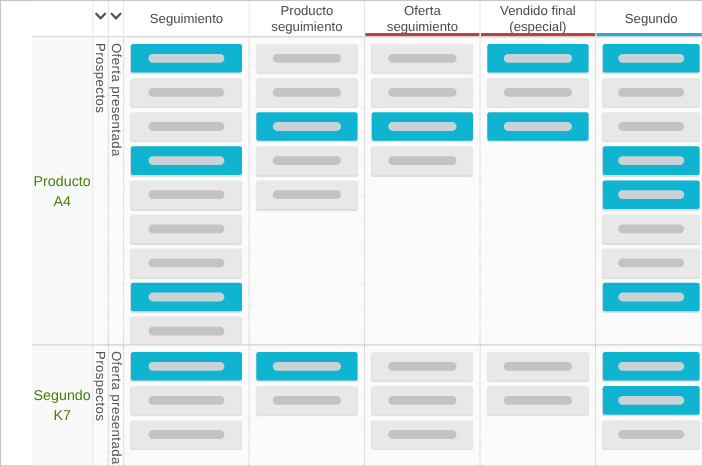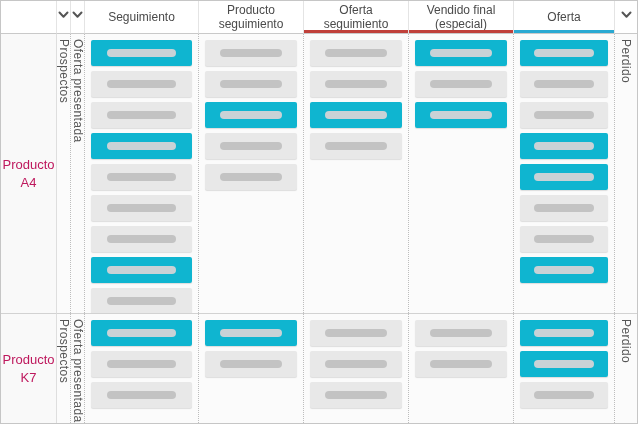--- a/index.html
+++ b/index.html
@@ -4,20 +4,21 @@
 <style>
   html,body { margin:0; padding:0; background:#fff; }
   .board {
     width:638px; height:424px; box-sizing:border-box;
     border:1px solid #c6c6c6;
     display:grid;
     grid-template-columns:56px 14px 14px 114px 105px 105px 105px 101px 22px;
     grid-template-rows:33px 279px 110px;
     background:#fff;
     font-family:"Liberation Sans", sans-serif;
+    padding-left:28px;
     -webkit-font-smoothing:antialiased;
   }
   .cell { box-sizing:border-box; min-width:0; min-height:0; overflow:hidden; }
 
   
   .hdr { background:#fff; border-bottom:1px solid #c9c9c9; border-right:1px solid #e4e4e4; }
   .hdr.last { border-right:none; }
   .stage {
     position:relative; display:flex; align-items:center; justify-content:center;
     text-align:center; color:#4a4a4a; font-size:12px; line-height:1.18; padding:2px 6px;
@@ -31,21 +32,21 @@
   .collapse {
     display:flex; align-items:flex-start; justify-content:center;
     padding-top:10px; cursor:pointer;
   }
 
   
   .bodycell { background:#fbfbfb; }
   .r3 { border-top:1px solid #d2d2d2; }
   .rowlabel {
     display:flex; align-items:center; justify-content:center; text-align:center;
-    color:#be185d; font-size:13px; line-height:1.35; padding:0 2px;
+    color:#4d7c0f; font-size:13px; line-height:1.35; padding:0 2px;
     background:#f9f9f9; border-right:1px solid #dedede;
   }
   .vlane { border-right:1px dotted #bdbdbd; display:flex; justify-content:center; padding-top:5px; }
   .vlane.noborder { border-right:none; }
   .vtext {
     writing-mode:vertical-rl; white-space:nowrap;
     font-size:12px; color:#555; letter-spacing:0.4px;
   }
   .cardscol { border-right:1px dotted #bdbdbd; padding:6px 6px 0 6px; }
 
@@ -85,21 +86,21 @@
   <div class="cell hdr stage">
     <span>Producto seguimiento</span>
   </div>
   <div class="cell hdr stage u-red">
     <span>Oferta seguimiento</span>
   </div>
   <div class="cell hdr stage u-red">
     <span>Vendido final (especial)</span>
   </div>
   <div class="cell hdr stage u-teal">
-    <span>Oferta</span>
+    <span>Segundo</span>
   </div>
 
   <div class="cell hdr last collapse">
     <svg class="chev" width="11" height="8" viewBox="0 0 11 8">
         <path d="M1.5 1.5 L5.5 5.7 L9.5 1.5" fill="none" stroke="#555" stroke-width="2" stroke-linecap="round" stroke-linejoin="round"></path>
       </svg>
   </div>
 
   <div class="cell bodycell rowlabel">
     <span>Producto A4</span>
@@ -205,21 +206,21 @@
       </div>
       <div class="card cyan">
         <div class="bar"></div>
       </div>
     </div>
   <div class="cell bodycell vlane noborder">
     <span class="vtext">Perdido</span>
   </div>
 
   <div class="cell bodycell r3 rowlabel">
-    <span>Producto K7</span>
+    <span>Segundo K7</span>
   </div>
   <div class="cell bodycell r3 vlane">
     <span class="vtext">Prospectos</span>
   </div>
   <div class="cell bodycell r3 vlane">
     <span class="vtext">Oferta presentada</span>
   </div>
   <div class="cell bodycell r3 cardscol">
       <div class="card cyan">
         <div class="bar"></div>

